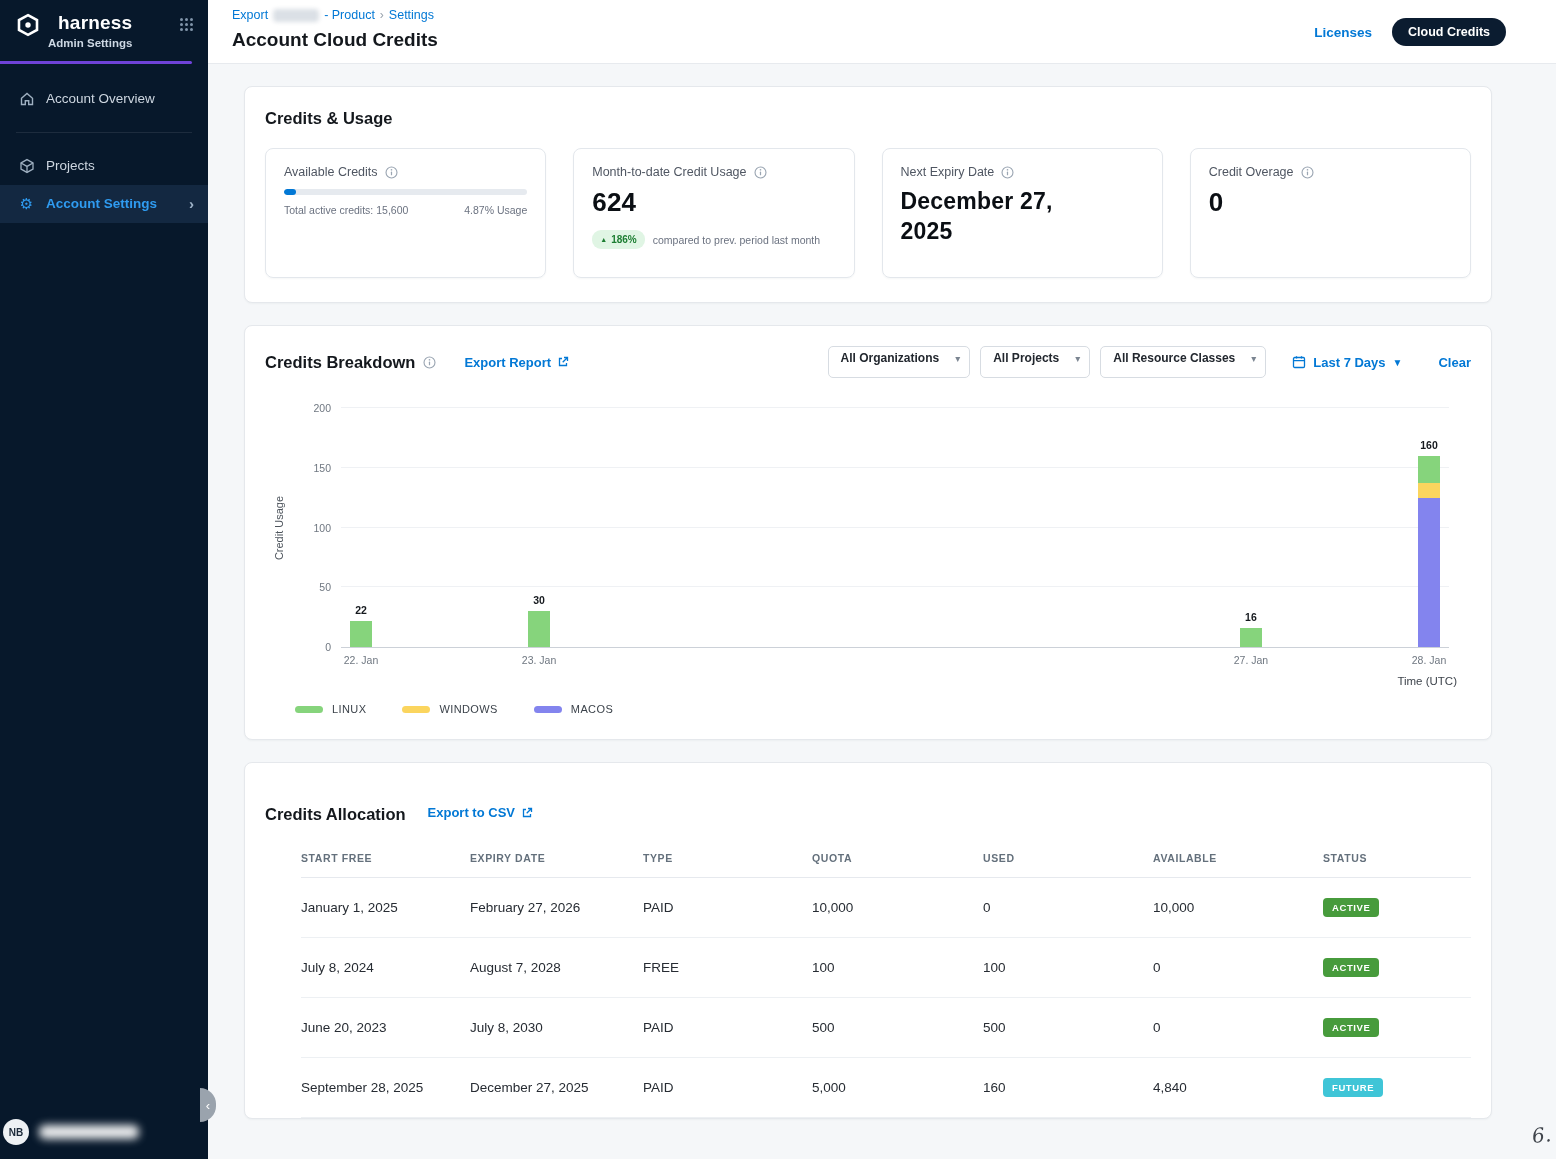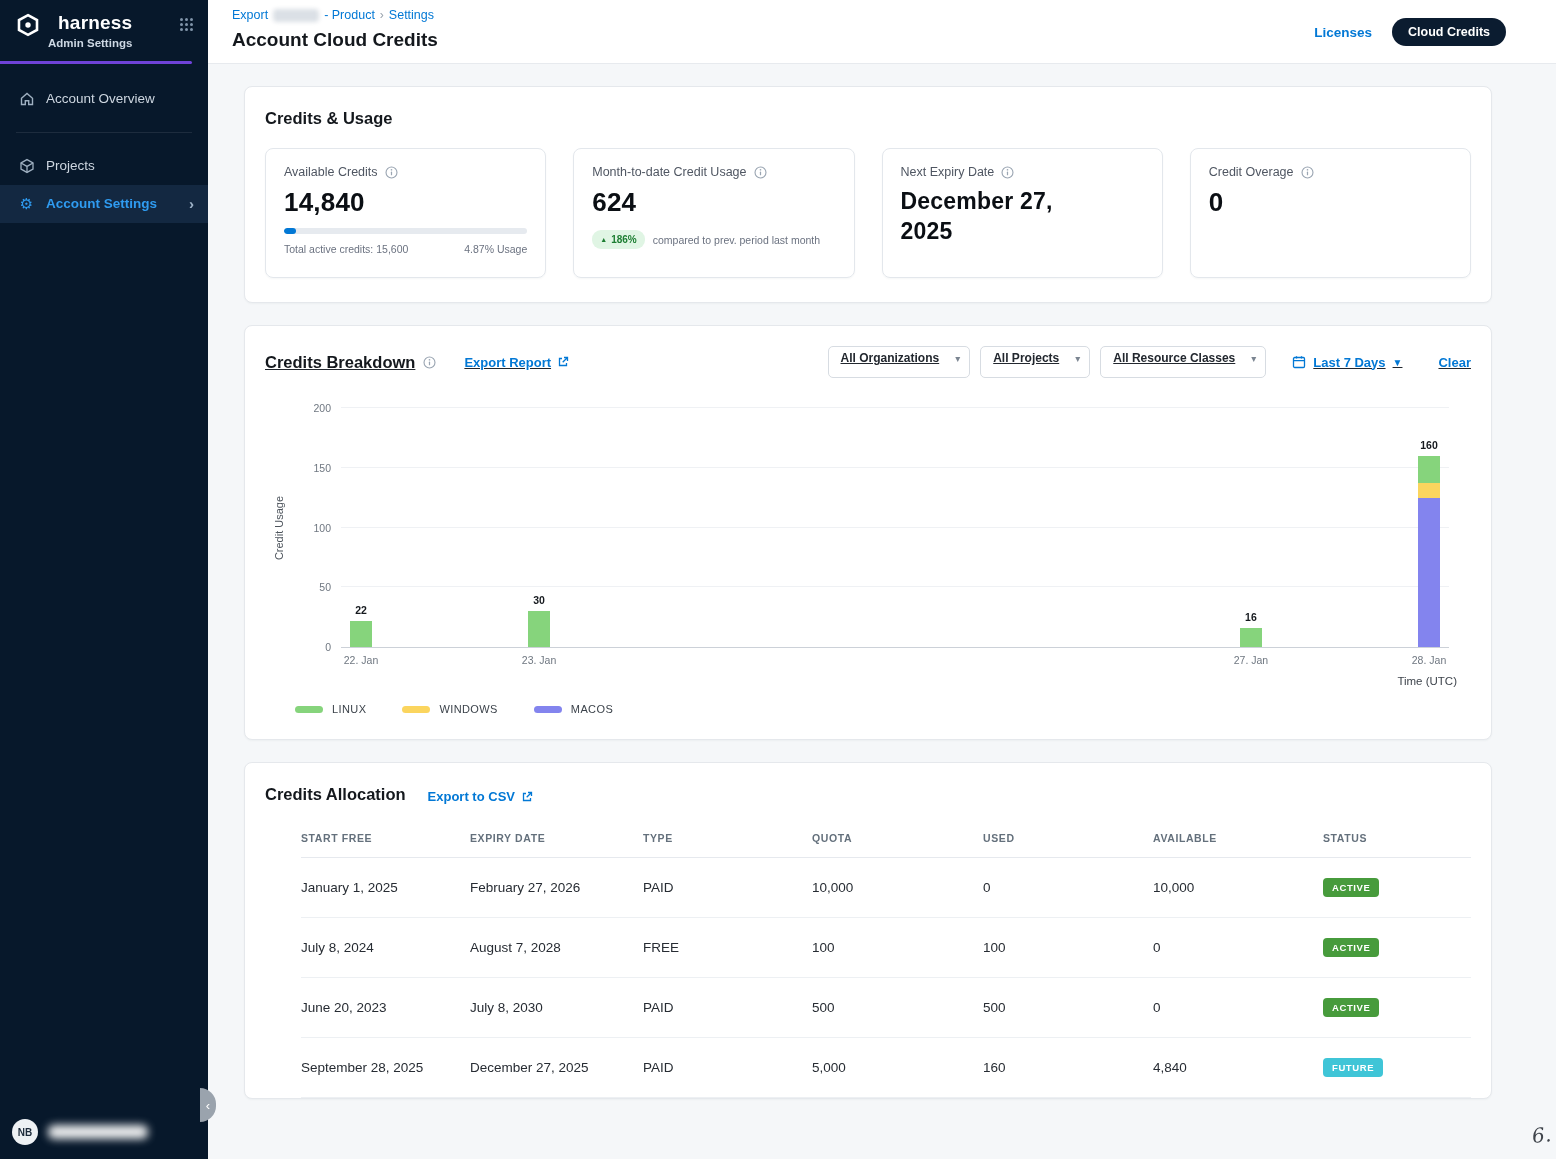--- a/index.html
+++ b/index.html
@@ -16,21 +16,21 @@
   .purple-bar { height:3px; background:#6f42d8; margin-right:16px; border-radius:0 2px 2px 0; }
   .nav { margin-top:16px; }
   .nav-item { height:38px; display:flex; align-items:center; gap:11px; padding:0 14px 0 18px; color:#cdd6e0; font-size:13.5px; cursor:pointer; }
   .nav-item .n-icon { width:17px; display:flex; justify-content:center; color:#9fb0c1; }
   .nav-item.active { background:#132841; color:#2f9bf0; font-weight:bold; }
   .nav-item.active .n-icon { color:#2f9bf0; }
   .nav-chevron { margin-left:auto; color:#9fb3c8; font-size:15px; }
   .side-div { height:1px; background:rgba(255,255,255,.09); margin:14px 16px; }
   .side-spacer { flex:1; }
   .help-row { display:flex; align-items:center; gap:10px; padding:10px 18px; color:#e4eaf1; font-size:13.5px; cursor:pointer; }
-  .avatar-row { display:flex; align-items:center; gap:10px; padding:8px 12px 14px; }
+  .avatar-row { display:flex; align-items:center; gap:10px; padding:8px 3px 14px; }
   .avatar { width:26px; height:26px; border-radius:50%; background:#eef1f4; color:#1c2a3a; font-size:10px; font-weight:bold; display:flex; align-items:center; justify-content:center; flex:0 0 auto; }
   .name-blur { width:100px; height:14px; border-radius:6px; background:rgba(255,255,255,.92); filter:blur(4px); }
   .collapse-handle { position:absolute; left:200px; top:1088px; width:16px; height:34px; background:#9aa3ad; border-radius:0 17px 17px 0; display:flex; align-items:center; justify-content:center; color:#fff; font-size:13px; cursor:pointer; z-index:6; }
 
   
   .main { position:absolute; left:208px; top:0; right:0; bottom:0; display:flex; flex-direction:column; background:#f5f7f9; }
   .page-head { background:#fff; border-bottom:1px solid #e7eaee; padding:8px 50px 12px 24px; display:flex; align-items:flex-start; flex:0 0 auto; }
   .crumbs { font-size:12.5px; color:#0278d5; display:flex; align-items:center; gap:5px; }
   .crumb { color:#0278d5; cursor:pointer; }
   .crumb-blur { display:inline-block; width:46px; height:13px; background:#dbe0e6; border-radius:4px; filter:blur(2px); }
@@ -54,21 +54,21 @@
   .progress-track { margin-top:10px; height:6px; border-radius:3px; background:#e6eaef; overflow:hidden; }
   .progress-fill { height:100%; background:#0278d5; border-radius:3px; }
   .stat-foot { display:flex; justify-content:space-between; margin-top:9px; font-size:10.5px; color:#6b7280; }
   .badge-row { display:flex; align-items:center; gap:8px; margin-top:12px; }
   .green-badge { background:#e0f5e4; color:#1d7e32; font-size:10px; font-weight:bold; padding:4px 8px; border-radius:9px; display:inline-flex; align-items:center; gap:4px; }
   .green-badge .caret-up { font-size:7px; }
   .badge-note { font-size:10.5px; color:#6b7280; }
 
   
   .breakdown-card { margin-top:22px; padding:20px 20px 22px; }
-  .bd-head { display:flex; align-items:center;text-decoration:underline; }
+  .bd-head { display:flex; align-items:center; }
   .bd-title-wrap { display:flex; align-items:center; gap:8px; }
   .export-link { display:flex; align-items:center; gap:6px; color:#0278d5; font-size:13px; font-weight:bold; margin-left:28px; cursor:pointer; }
   .filters { margin-left:auto; display:flex; align-items:center; gap:10px; }
   .select-box { position:relative; border:1px solid #d7dce2; border-radius:5px; background:#fff; height:32px; display:flex; align-items:center; padding:0 30px 8px 12px; font-size:12px; font-weight:bold; color:#22272e; cursor:pointer; }
   .select-caret { position:absolute; right:9px; color:#7b8591; font-size:10px; }
   .date-range { display:flex; align-items:center; gap:7px; margin-left:16px; color:#0278d5; font-size:13px; font-weight:bold; cursor:pointer; }
   .date-caret { font-size:10px; }
   .clear-link { margin-left:26px; color:#0278d5; font-size:13px; font-weight:bold; cursor:pointer; }
 
   .chart { position:relative; margin-top:30px; }
@@ -81,21 +81,21 @@
   .bar-total { position:absolute; transform:translateX(-50%); font-size:10.5px; font-weight:bold; color:#15191e; }
   .xtick { position:absolute; top:calc(100% + 7px); transform:translateX(-50%); font-size:10.5px; color:#6f7781; white-space:nowrap; }
   .time-label { text-align:right; margin:27px 14px 0 0; font-size:11.5px; color:#3e444c; }
   .legend { display:flex; align-items:center; gap:36px; margin:16px 0 2px 30px; }
   .legend-item { display:flex; align-items:center; gap:9px; cursor:pointer; }
   .legend-swatch { width:28px; height:7px; border-radius:4px; }
   .legend-label { font-size:11px; color:#3c434b; letter-spacing:.4px; }
 
   
   .alloc-card { margin-top:22px; padding:22px 20px 0 20px; }
-  .alloc-head { display:flex; align-items:flex-end; gap:22px; }
+  .alloc-head { display:flex; align-items:flex-start; gap:22px;margin-top:20px; }
   .alloc-table { margin:28px 0 0 36px; }
   .t-row { display:grid; grid-template-columns:169px 173px 169px 171px 170px 170px 1fr; align-items:center; }
   .t-head { border-bottom:1px solid #e6e9ee; padding-bottom:13px; }
   .t-head > div { font-size:10.5px; font-weight:bold; color:#64707c; letter-spacing:.6px; }
   .t-body-row { border-bottom:1px solid #edf0f3; padding:20px 0; font-size:13.5px; color:#272c33; }
   .status-badge { display:inline-block; padding:4px 9px; border-radius:4px; font-size:9.5px; font-weight:bold; color:#fff; letter-spacing:.6px; background:#479b3c; }
 
   .annotation { position:absolute; right:5px; bottom:12px; font-family:"DejaVu Serif",serif; font-style:italic; font-size:20px; color:#3f444b; transform:rotate(-6deg); z-index:9; }
 
   svg { display:block; }
@@ -195,21 +195,20 @@
           <div class="stat-label-row">
             <span>Available Credits</span>
             <span>
                 <svg width="13" height="13" viewBox="0 0 14 14">
                   <circle cx="7" cy="7" r="5.9" fill="none" stroke="#9aa5b2" stroke-width="1.2"></circle>
                   <rect x="6.35" y="6" width="1.3" height="4" rx=".6" fill="#9aa5b2"></rect>
                   <circle cx="7" cy="4" r=".9" fill="#9aa5b2"></circle>
                 </svg>
               </span>
           </div>
-          <div class="stat-value">14,840</div>
           <div class="progress-track">
             <div class="progress-fill" style="width: 4.87%;"></div>
           </div>
           <div class="stat-foot">
             <span>Total active credits: 15,600</span>
             <span>4.87% Usage</span>
           </div>
         </div>
 
         <div class="stat-card">

